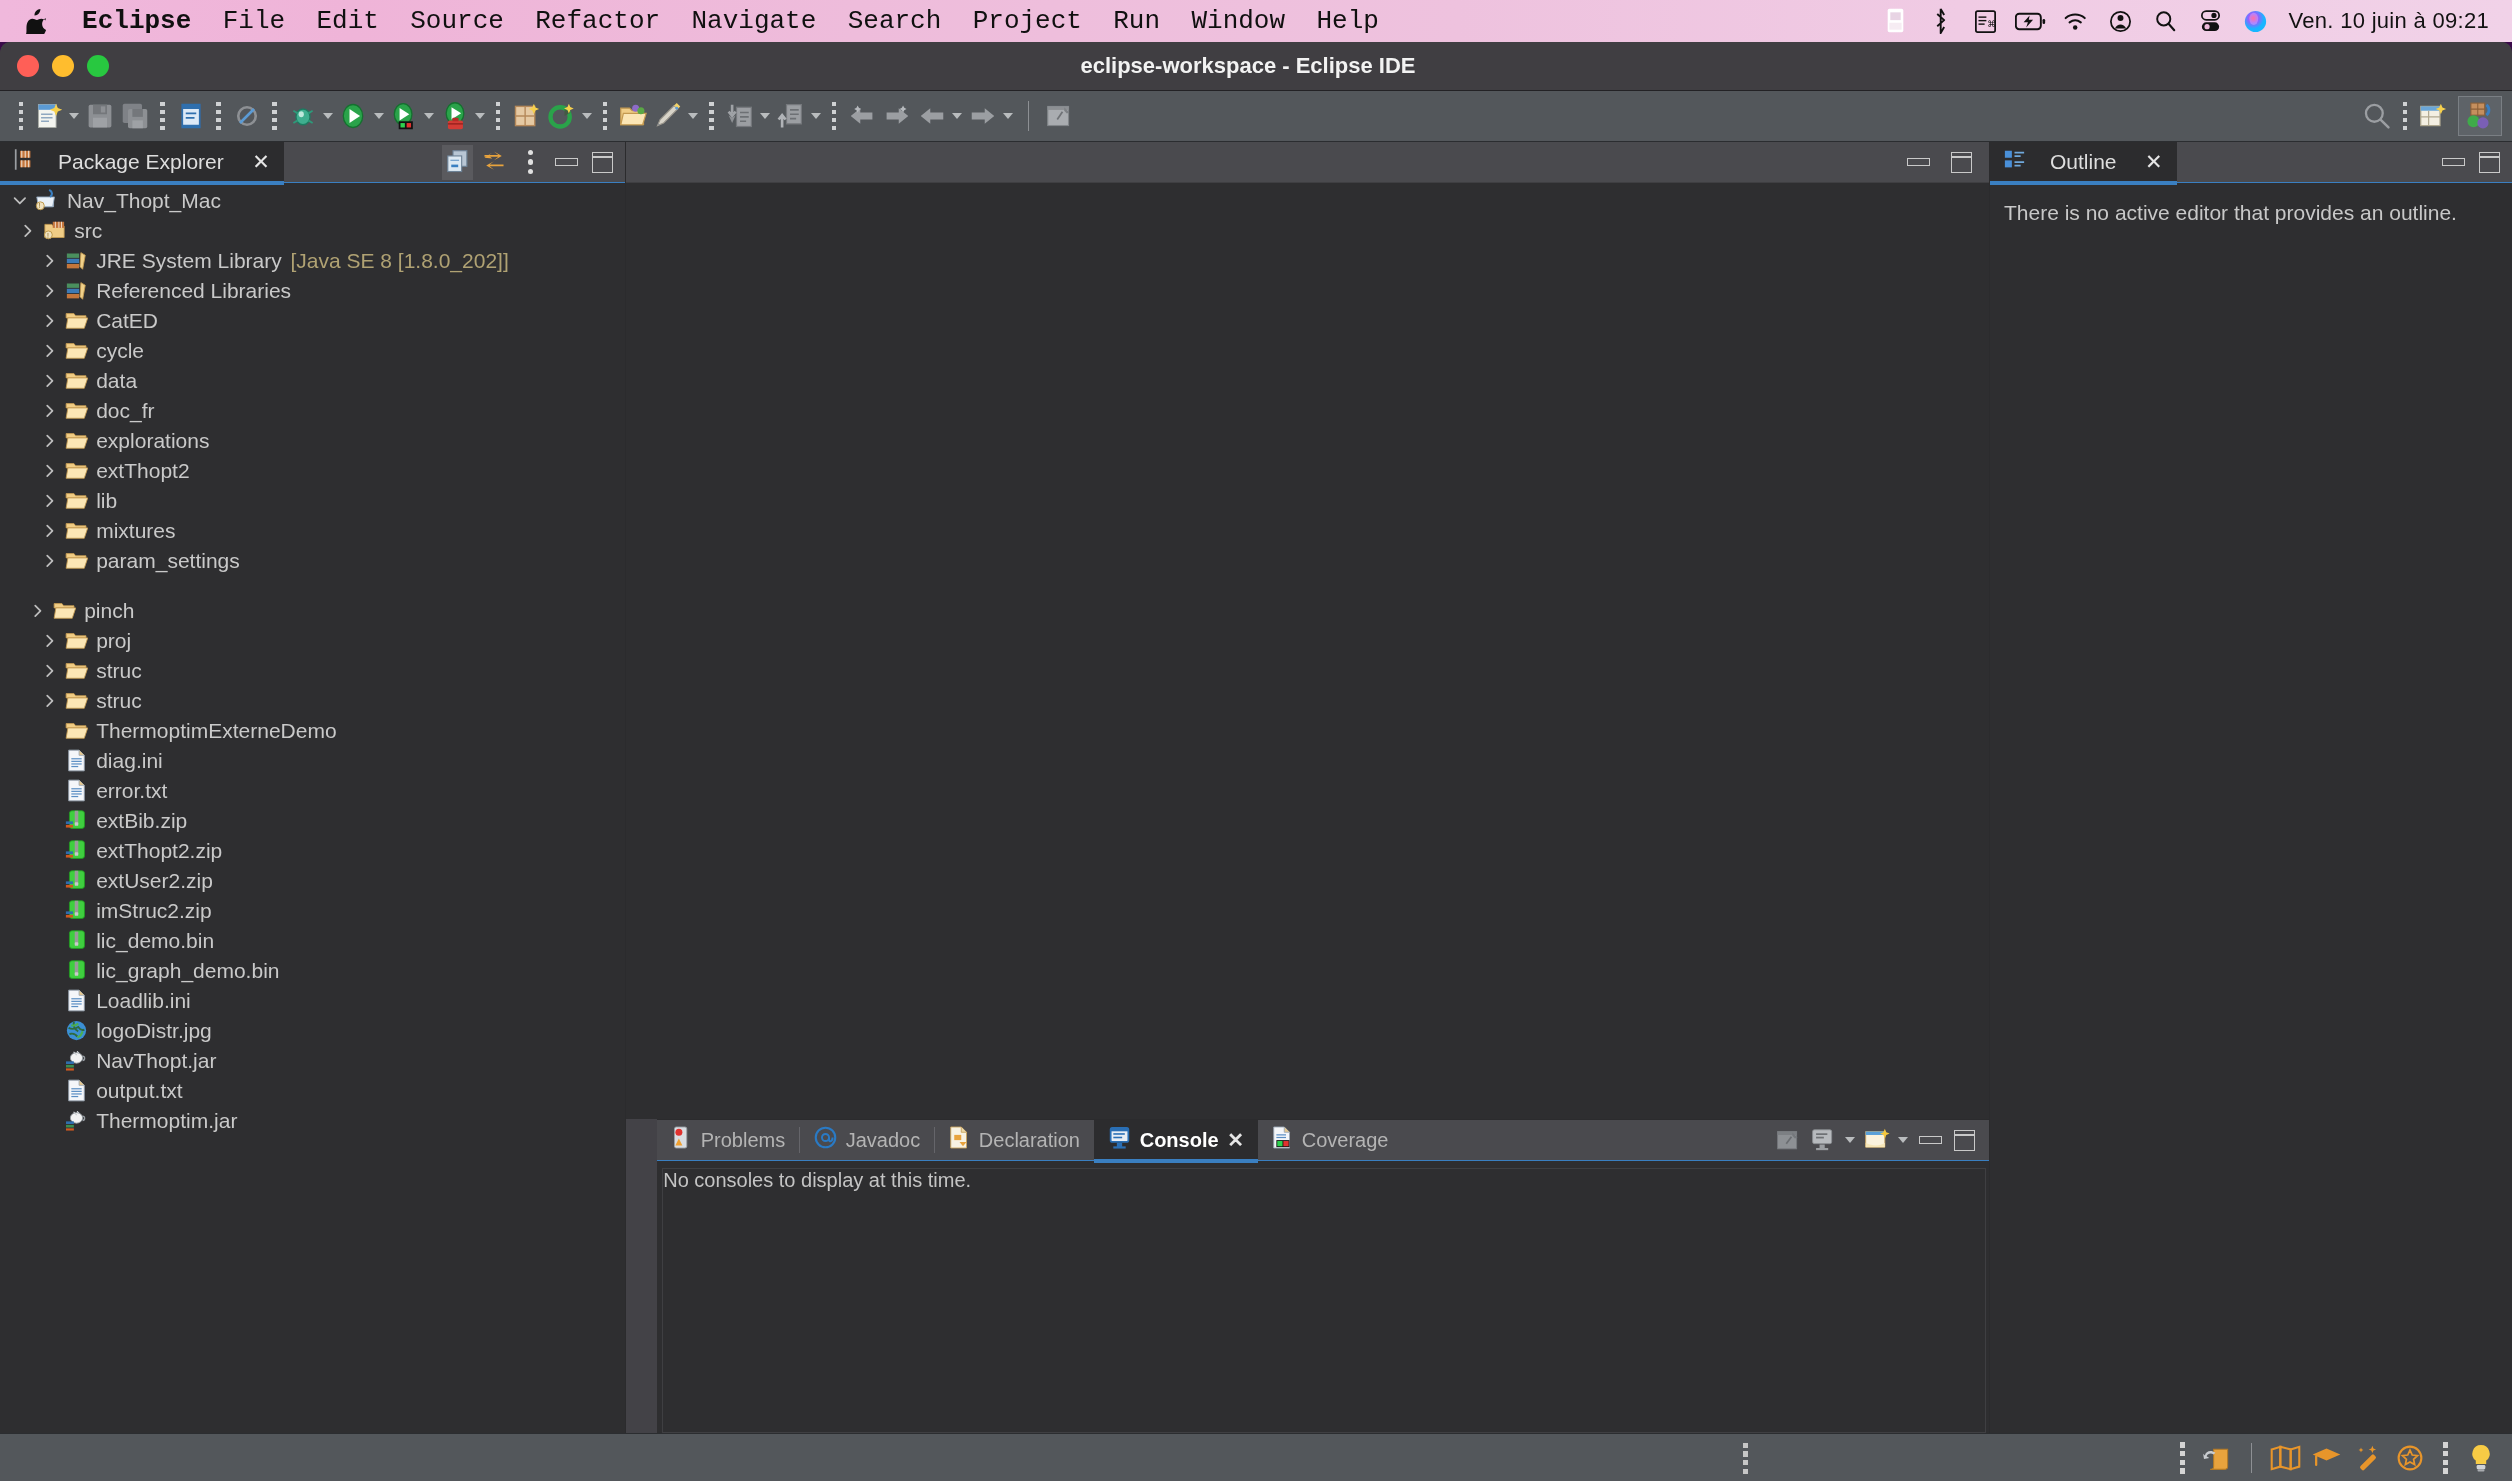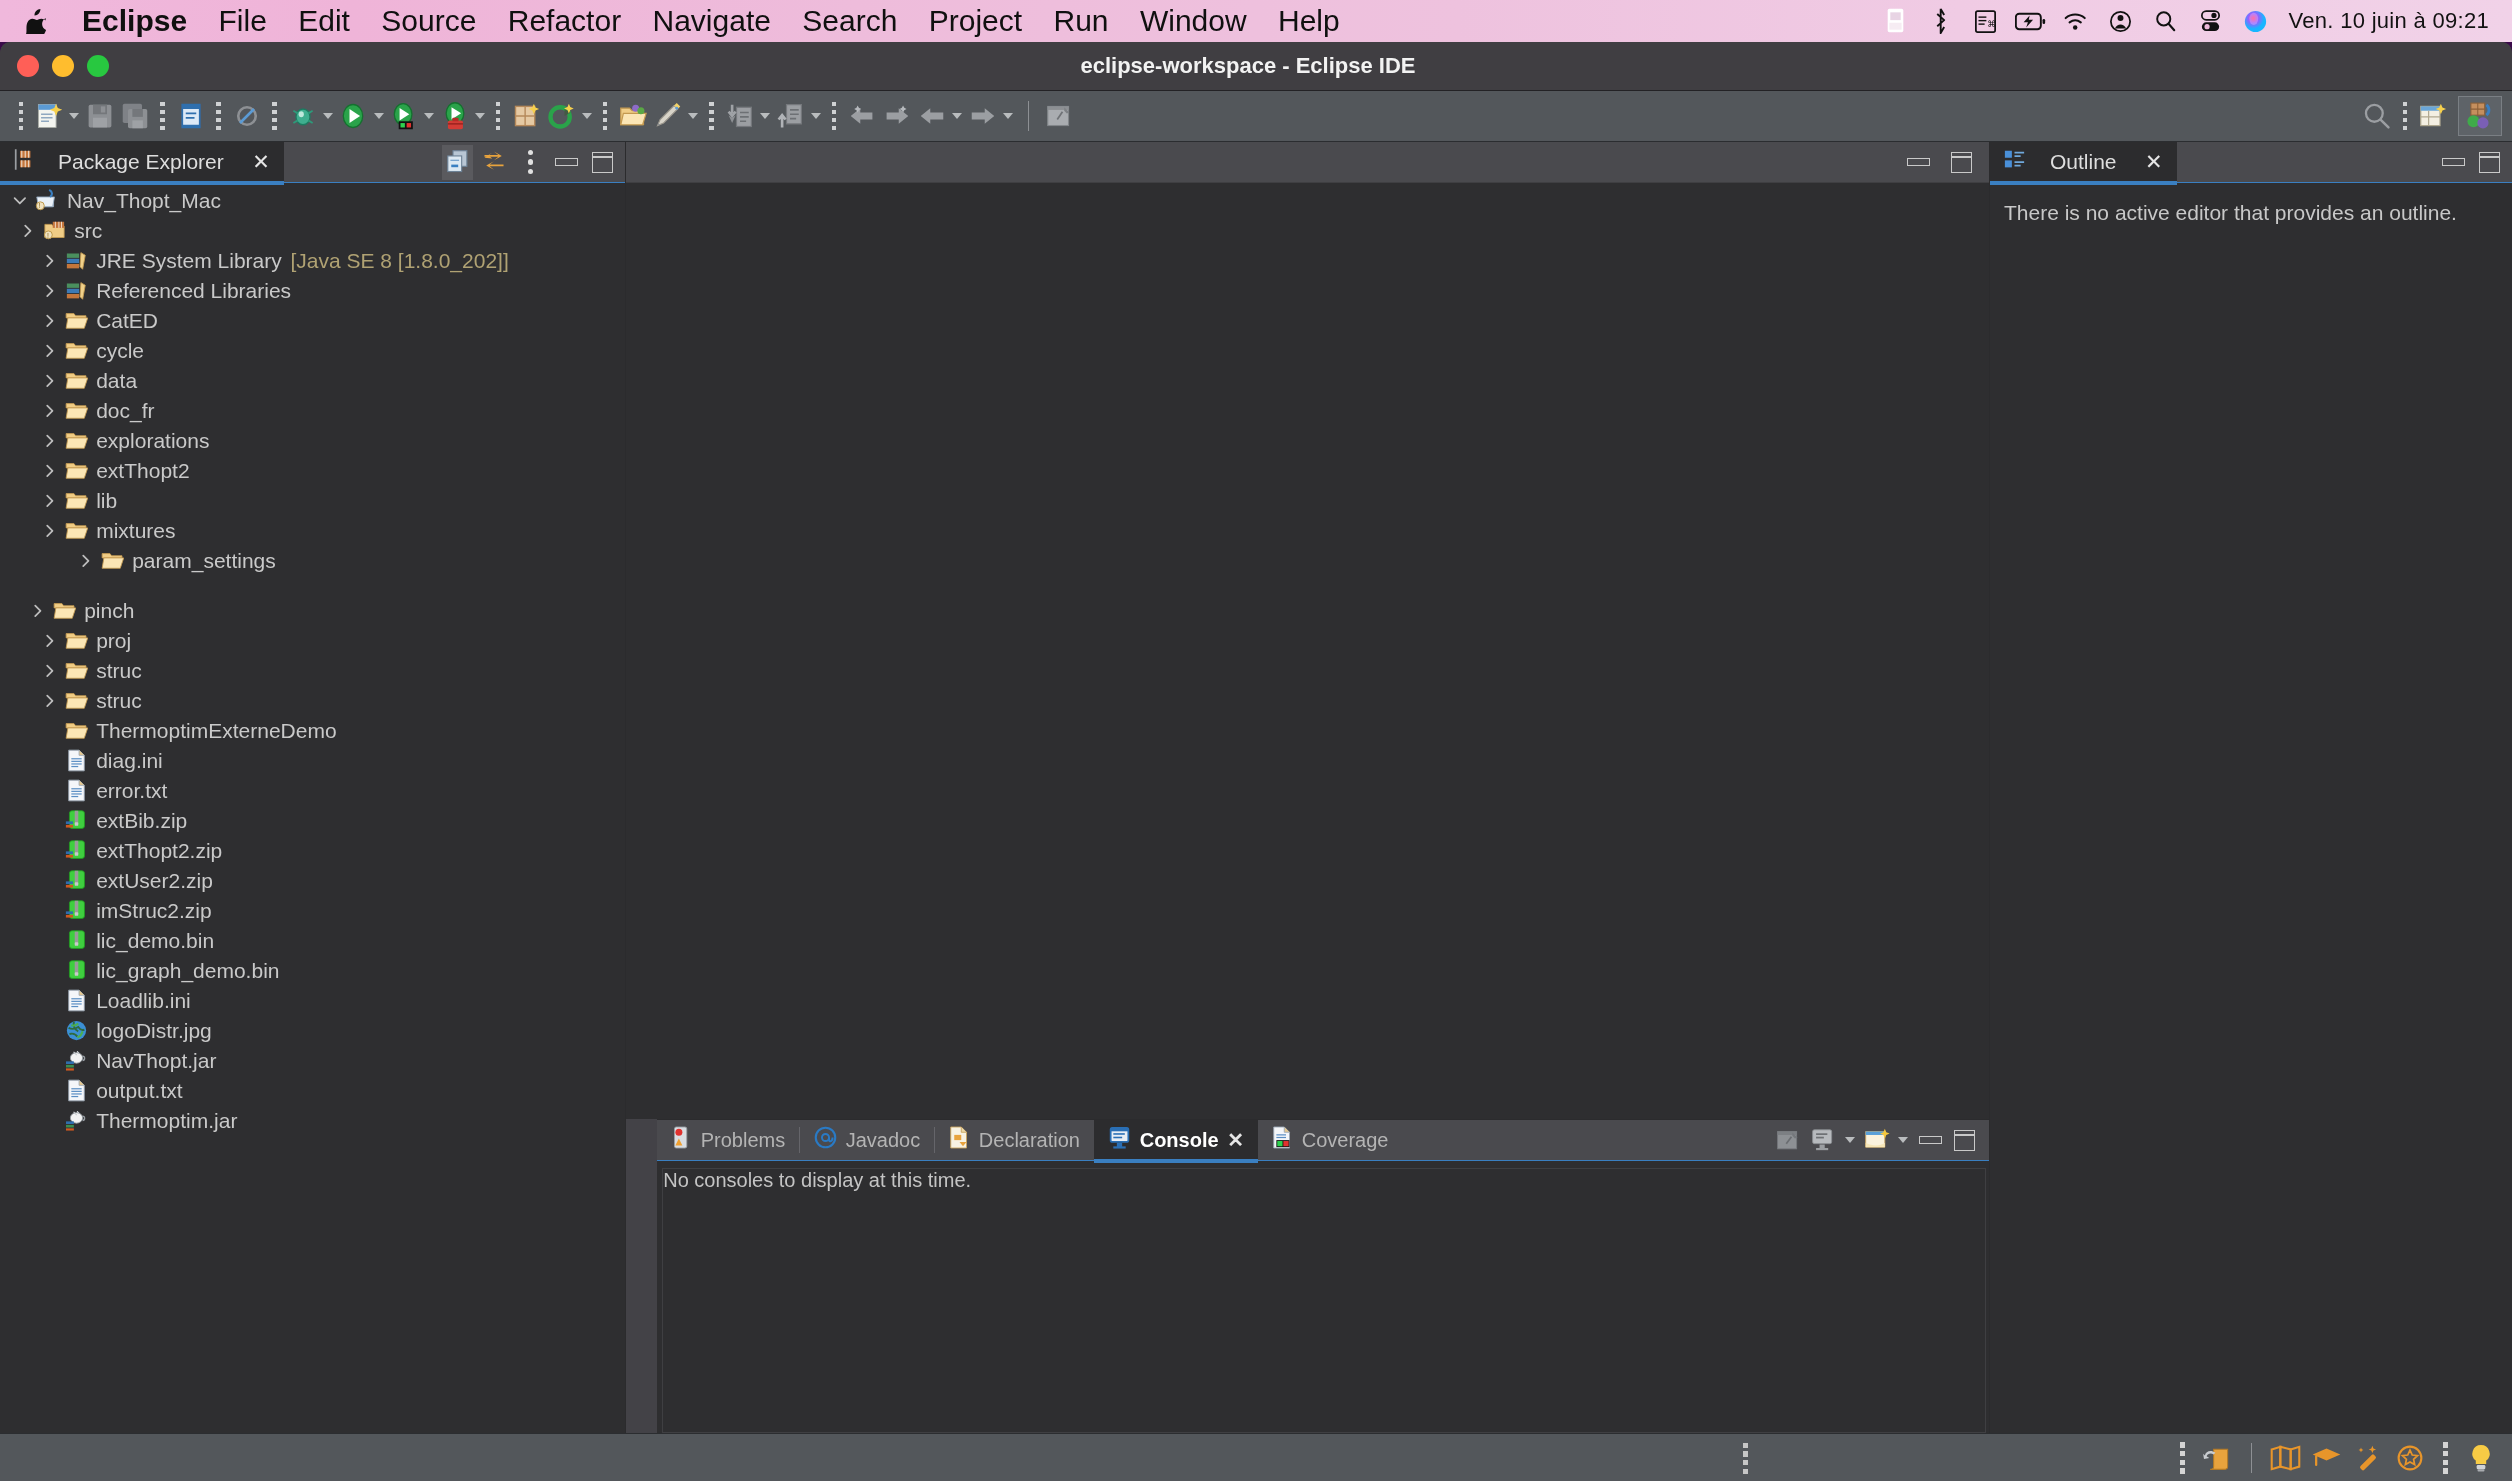--- a/index.html
+++ b/index.html
@@ -12,21 +12,21 @@
 
   
   .macbar {
     position: absolute; top: 0; left: 0; width: 2512px; height: 42px;
     background: linear-gradient(90deg, #f0b8dc 0%, #efb4d8 14%, #eebcdb 34%, #eec2de 58%, #f0cbe4 78%, #f1d2e8 100%);
     display: flex; align-items: center;
     z-index: 50;
   }
   .macbar-left { display: flex; align-items: center; gap: 0; padding-left: 23px; }
   .apple-logo { width: 26px; height: 30px; display: flex; align-items: center; justify-content: center; margin-right: 17.4px; }
-  .menu-item { color: #101010; font-size: 30px; padding: 0 15.7px; line-height: 42px; white-space: nowrap; }
+  .menu-item { color: #101010; font-size: 26px; padding: 0 15.7px; line-height: 42px; white-space: nowrap; font-family: Liberation Mono, monospace; }
   .menu-item.bold { font-weight: bold; }
   .macbar-right { margin-left: auto; display: flex; align-items: center; gap: 0; padding-right: 23px; }
   .status-icon { width: 45px; height: 38px; display: flex; align-items: center; justify-content: center; }
   .mac-clock { color: #121212; font-size: 22px; padding-left: 10.5px; white-space: nowrap; letter-spacing: 0.3px; }
 
   
   .window {
     position: absolute; top: 42px; left: 0; width: 2512px; height: 1439px;
     background: #434247;
     border-top-left-radius: 10.5px; border-top-right-radius: 10.5px;
@@ -753,21 +753,21 @@
               </svg>
             </span>
             <span class="ticon">
               <svg width="23" height="19" viewBox="0 0 26 22">
                 <path d="M1 3h9l2 2.5h12V8H1z" fill="#f0cd86" stroke="#c49a51" stroke-width="1"></path>
                 <path d="M3 8h23l-4 12H1z" fill="#fbe6b5" stroke="#c49a51" stroke-width="1"></path>
               </svg>
             </span>
             <span class="tlabel">mixtures</span>
           </div>
-          <div class="trow" style="padding-left: 38px; margin-left: 36px;">
+          <div class="trow" style="padding-left: 38px;">
             <span class="twist">
               <svg width="15.7" height="15.7" viewBox="0 0 18 18">
                 <path d="M6 3l6 6-6 6" stroke="#bdbdbd" stroke-width="2" fill="none" stroke-linecap="round" stroke-linejoin="round"></path>
               </svg>
             </span>
             <span class="ticon">
               <svg width="23" height="19" viewBox="0 0 26 22">
                 <path d="M1 3h9l2 2.5h12V8H1z" fill="#f0cd86" stroke="#c49a51" stroke-width="1"></path>
                 <path d="M3 8h23l-4 12H1z" fill="#fbe6b5" stroke="#c49a51" stroke-width="1"></path>
               </svg>

